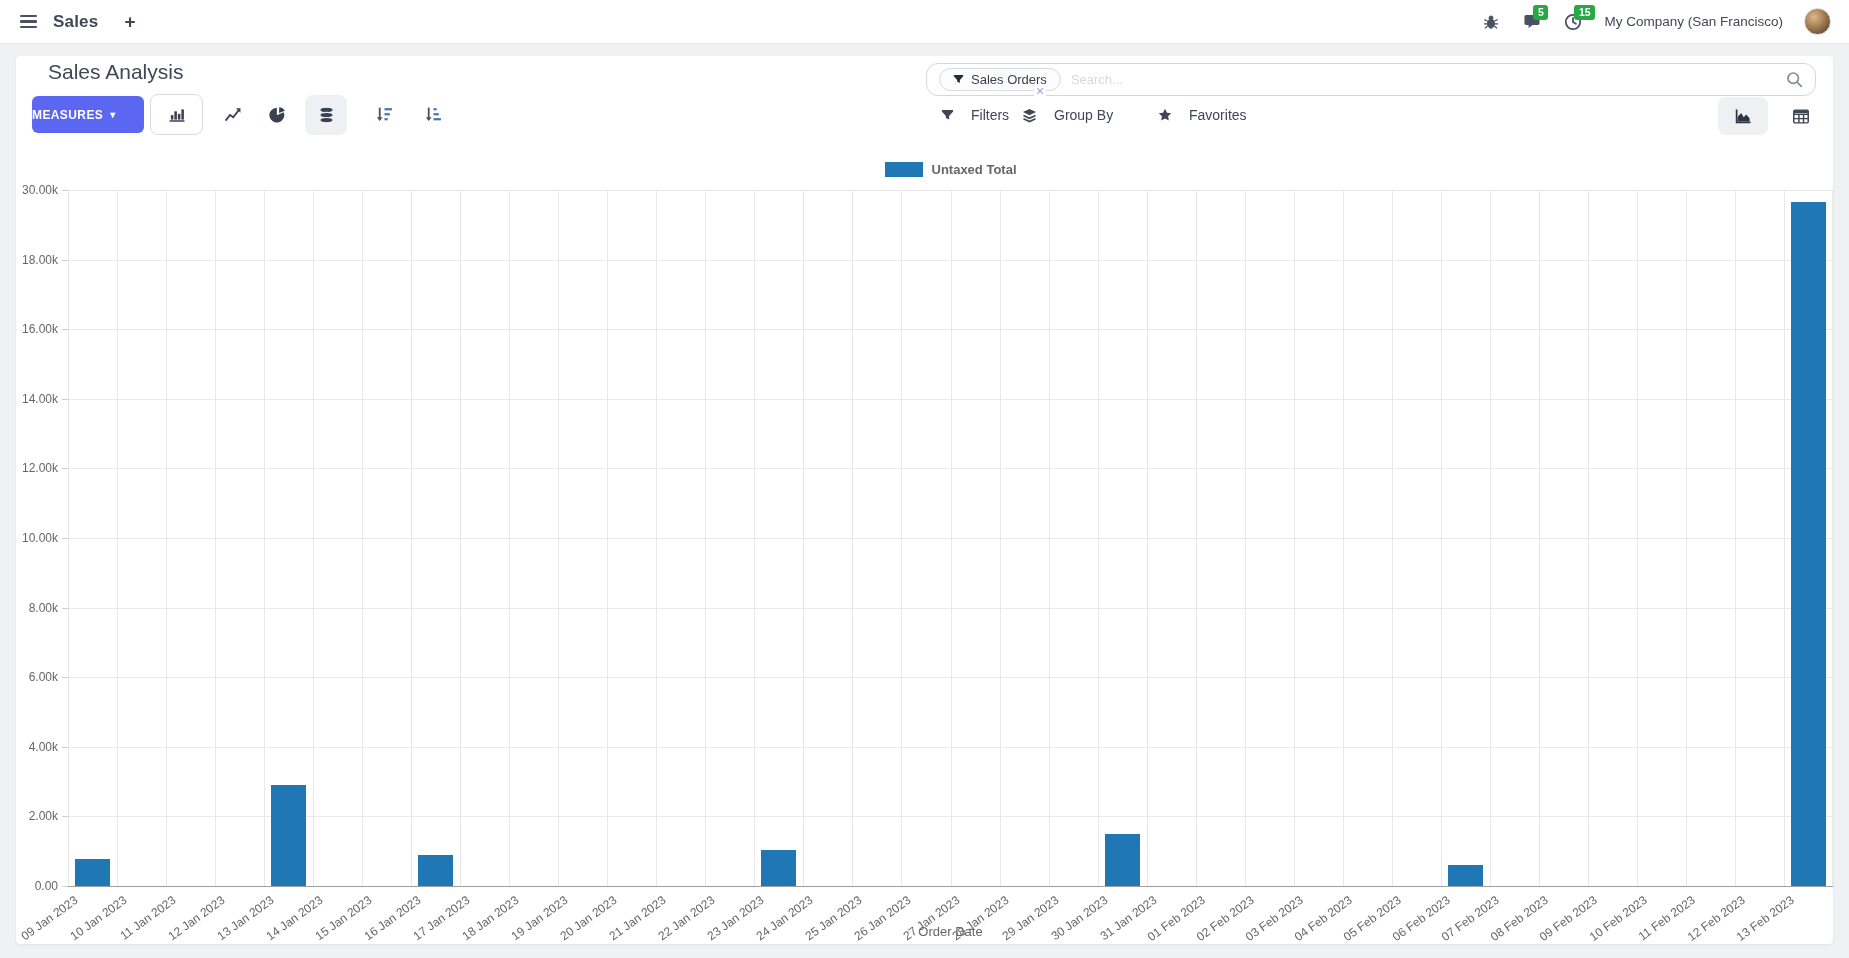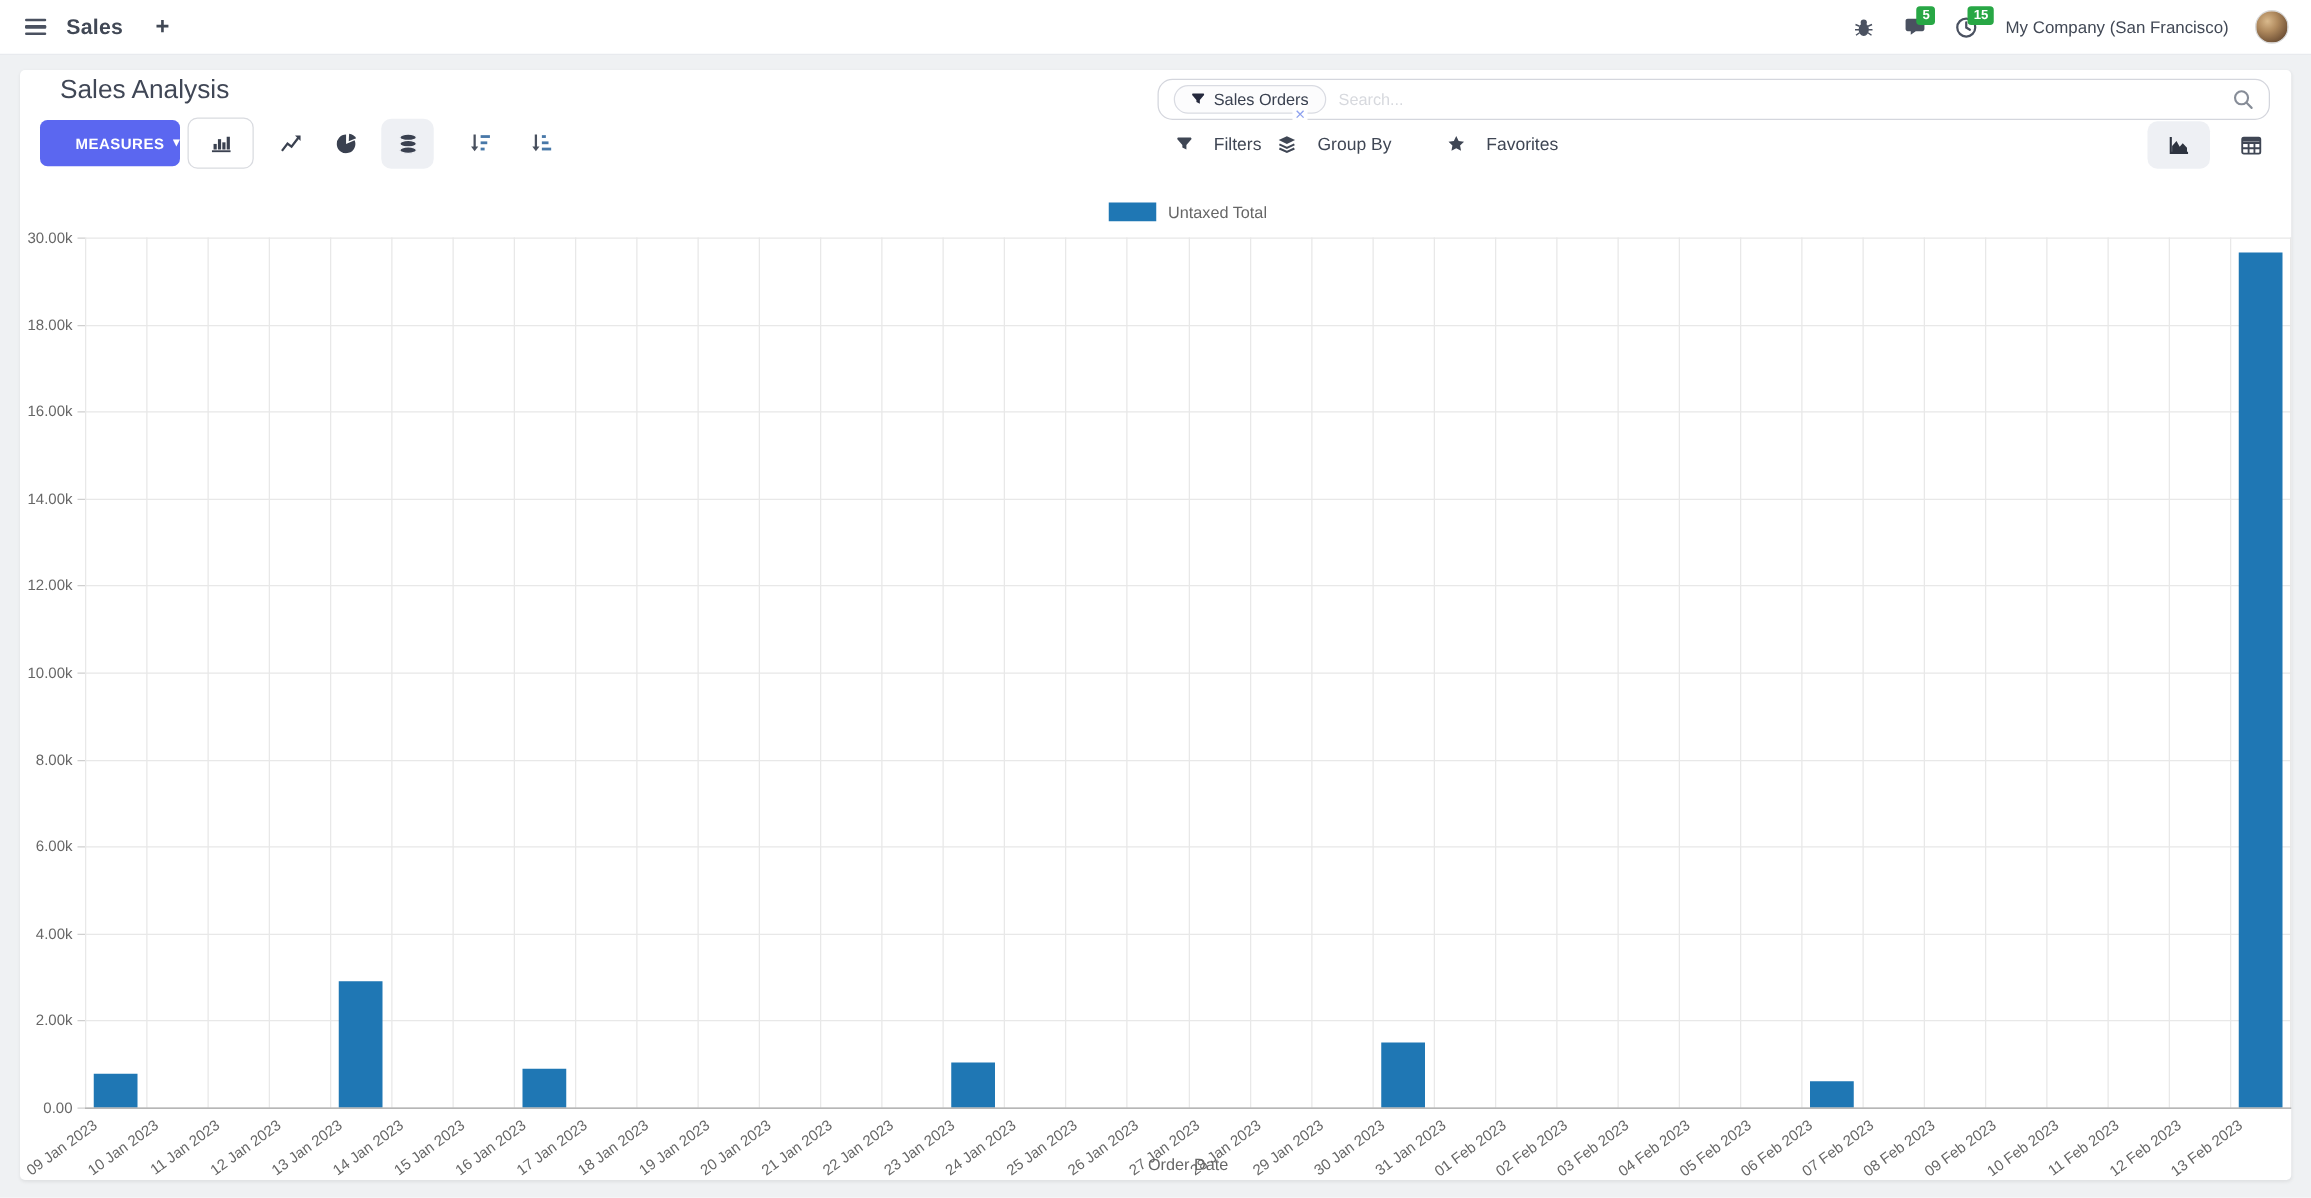--- a/index.html
+++ b/index.html
@@ -25,21 +25,21 @@
     background:radial-gradient(circle at 36% 32%, #d9b98c 0%, #b08a5e 35%, #7a5a3c 70%, #4e3a27 100%);
     border:1px solid #d8d8d8; }
 
   
   .card { position:absolute; left:16px; top:56px; width:1817px; height:888px; background:#fff;
     border-radius:4px; box-shadow:0 1px 3px rgba(0,0,0,.07); }
   .page-title { position:absolute; left:32px; top:4px; font-size:21px; font-weight:500; color:#404756; }
 
   .measures-btn { position:absolute; left:16px; top:40px; width:112px; height:37px;
     background:#5b67f0; color:#fff; border:none; border-radius:6px; font-size:12px; font-weight:700;
-    letter-spacing:.4px; cursor:pointer; display:flex; align-items:center; justify-content:flex-end; gap:7px;
+    letter-spacing:.4px; cursor:pointer; display:flex; align-items:center; justify-content:flex-start; gap:7px;
     font-family:"Liberation Sans",sans-serif; }
   .caret { font-size:10px; line-height:1; }
 
   .tool-btn { position:absolute; display:flex; align-items:center; justify-content:center;
     cursor:pointer; color:#3a4150; background:transparent; border:none; }
   .tool-btn.active-bordered { border:1px solid #d9dbe0; border-radius:8px; background:#fff; }
   .tool-btn.active-filled { background:#eef0f4; border-radius:8px; }
 
   
   .search-box { position:absolute; left:910px; top:7px; width:890px; height:33px; background:#fff;
@@ -52,21 +52,21 @@
   .search-input::placeholder { color:#d7d9de; }
   .facet-remove { position:absolute; left:1018px; top:28px; font-size:14px; color:#8ea2ef;
     cursor:pointer; z-index:3; line-height:1; background:#fff; padding:0 2px; }
   .sf-item { position:absolute; top:44px; height:30px; display:flex; align-items:center; gap:17px;
     font-size:14px; font-weight:500; color:#3f4654; cursor:pointer; }
 
   
   .legend { position:absolute; left:52px; top:106px; width:1765px; display:flex;
     align-items:center; justify-content:center; gap:9px; cursor:pointer; }
   .legend-swatch { width:38px; height:15px; }
-  .legend-label { font-size:13px; color:#666; }
+  .legend-label { font-size:13px; color:#666;font-weight:bold; }
 
   .plot { position:absolute; left:52px; top:134px; width:1765px; height:696px; overflow:visible; }
   .gridline-h { position:absolute; left:0; width:100%; height:1px; background:#e8e8e8; }
   .gridline-h.axis { background:#9e9e9e; z-index:2; }
   .gridline-v { position:absolute; top:0; width:1px; height:100%; background:#e8e8e8; }
   .ytick-label { position:absolute; left:-66px; width:56px; text-align:right; font-size:12px;
     color:#666; line-height:14px; }
   .ytick-dash { position:absolute; left:-6px; width:6px; height:1px; background:#cfcfcf; }
   .bar { position:absolute; bottom:0; z-index:1; cursor:pointer; }
   .xlabels { position:absolute; left:0; top:696px; width:100%; height:64px; }

